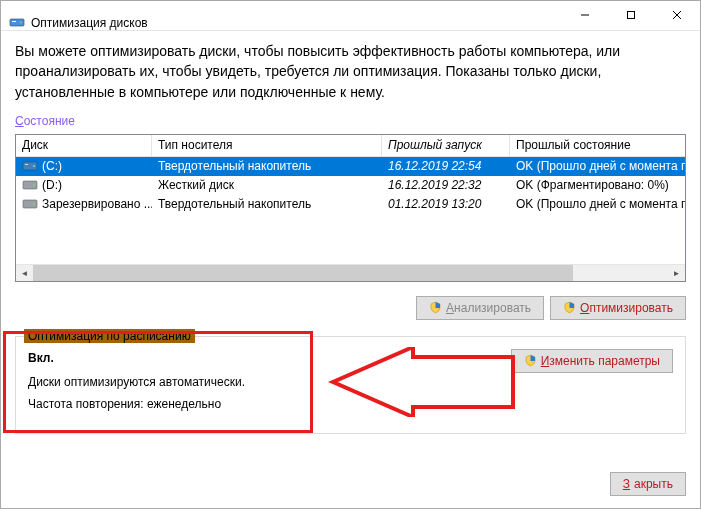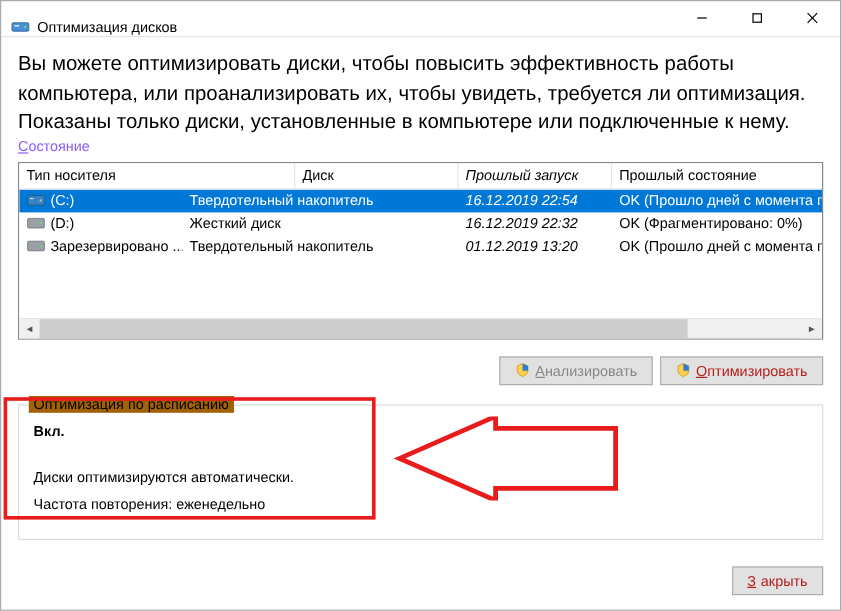--- a/index.html
+++ b/index.html
@@ -5,21 +5,21 @@
 * { box-sizing: border-box; font-family: 'Segoe UI', Tahoma, sans-serif; }
 body { margin: 0; padding: 0; background: #fff; }
 .window { width: 701px; height: 509px; border: 1px solid #aaa; background: #fff; display: flex; flex-direction: column; position: relative; }
 .titlebar { height: 30px; display: flex; align-items: flex-end; padding: 0 0 0 8px; border-bottom: 1px solid #e5e5e5; }
 .titlebar-icon { width: 16px; height: 16px; margin-right: 6px; }
 .titlebar-text { flex: 1; font-size: 12px; color: #000; }
 .titlebar-controls { display: flex; }
 .titlebar-btn { width: 46px; height: 30px; display: flex; align-items: center; justify-content: center; font-size: 11px; color: #000; }
 .titlebar-btn svg { width: 10px; height: 10px; }
 .content { padding: 10px 14px 0 14px; flex: 1; display: flex; flex-direction: column; }
-.desc { font-size: 17px; color: #000; line-height: 1.45; }
+.desc { font-size: 14px; color: #000; line-height: 1.45; margin-bottom: 12px; }
 .section-label { font-size: 12px; color: #8b5cf6; margin-bottom: 6px; }
 .section-label .ul { text-decoration: underline; }
 .table-wrap { border: 1px solid #828790; height: 148px; display: flex; flex-direction: column; overflow: hidden; }
 .table-header { display: flex; height: 22px; background: #fff; border-bottom: 1px solid #e5e5e5; }
 .th { font-size: 12px; padding: 3px 6px; border-right: 1px solid #e5e5e5; overflow: hidden; white-space: nowrap; }
 .th:last-child { border-right: none; }
 .col1 { width: 136px; }
 .col2 { width: 230px; }
 .col3 { width: 128px; font-style: italic; }
 .col4 { flex: 1; }
@@ -34,21 +34,21 @@
 .hscroll-thumb { position: absolute; left: 0; top: 0; height: 17px; width: 85%; background: #cdcdcd; }
 .btn-row { display: flex; justify-content: flex-end; gap: 6px; padding: 14px 0 4px 0; }
 .btn { height: 24px; padding: 0 12px; font-size: 12px; background: #e1e1e1; border: 1px solid #adadad; display: flex; align-items: center; gap: 4px; color: #b91c1c; }
 .btn.disabled { color: #888; }
 .shield { width: 13px; height: 13px; }
 .btn .ul { text-decoration: underline; }
 .groupbox { border: 1px solid #dcdcdc; margin-top: 12px; position: relative; padding: 14px 12px 14px 12px; font-size: 12px; }
 .groupbox-title { position: absolute; top: -8px; left: 8px; background: #a16207; padding: 0 4px; font-size: 12px; }
 .gb-row { display: flex; align-items: flex-start; }
 .gb-text { flex: 1; }
-.gb-text .strong { font-weight: 600; margin-bottom: 25px; }
+.gb-text .strong { font-weight: 600; margin-bottom: 10px; }
 .gb-text .line { margin-bottom: 8px; }
 .footer { display: flex; justify-content: flex-end; padding: 12px 14px; }
 .redbox { position: absolute; border: 3px solid #e81c1c; pointer-events: none; }
 .redbox.box { left: 2px; top: 330px; width: 310px; height: 102px; }
 .arrow { position: absolute; left: 327px; top: 346px; pointer-events: none; }
 </style>
 </head>
 <body>
 
 <div class="window">
@@ -82,22 +82,22 @@
     </div>
   </div>
 
   <div class="content">
     <div class="desc">Вы можете оптимизировать диски, чтобы повысить эффективность работы  компьютера, или проанализировать их, чтобы увидеть, требуется ли оптимизация. Показаны только диски, установленные в компьютере или подключенные к нему.</div>
 
     <div class="section-label"><span class="ul">С</span><span>остояние</span></div>
 
     <div class="table-wrap">
       <div class="table-header">
+        <div class="th col1">Диск</div>
         <div class="th col2">Тип носителя</div>
-        <div class="th col1">Диск</div>
         <div class="th col3">Прошлый запуск</div>
         <div class="th col4">Прошлый состояние</div>
       </div>
       <div class="table-body" id="table-body">
           <div class="tr selected">
             <div class="td col1">
               <span class="drive-icon"><svg viewBox="0 0 16 12">
                   <rect x="1" y="2" width="14" height="8" rx="1" fill="#3b82c4" stroke="#1f4d7a" stroke-width="0.6"></rect>
                   <rect x="3" y="4" width="3" height="1" fill="#cde"></rect>
                   <circle cx="12" cy="6" r="1" fill="#8fd68f"></circle>
@@ -160,20 +160,27 @@
     </div>
 
     <div class="groupbox">
       <div class="groupbox-title">Оптимизация по расписанию</div>
       <div class="gb-row">
         <div class="gb-text">
           <div class="strong">Вкл.</div>
           <div class="line">Диски оптимизируются автоматически.</div>
           <div class="line">Частота повторения: еженедельно</div>
         </div>
+        <button class="btn" style="margin-top:-2px">
+          <span class="shield"><svg viewBox="0 0 13 13">
+                <path d="M6.5 1 L11 3 L11 7 Q11 10 6.5 12 Q2 10 2 7 L2 3 Z" fill="#ffcf4b" stroke="#b58a00" stroke-width="0.5"></path>
+                <path d="M6.5 1 L11 3 L11 7 L6.5 7 Z" fill="#2d7cd1"></path>
+              </svg></span>
+          <span><span class="ul">И</span><span>зменить параметры</span></span>
+        </button>
       </div>
     </div>
 
   </div>
 
   <div class="footer">
     <button class="btn">
         <span class="ul">З</span>
         <span>акрыть</span>
       </button>

